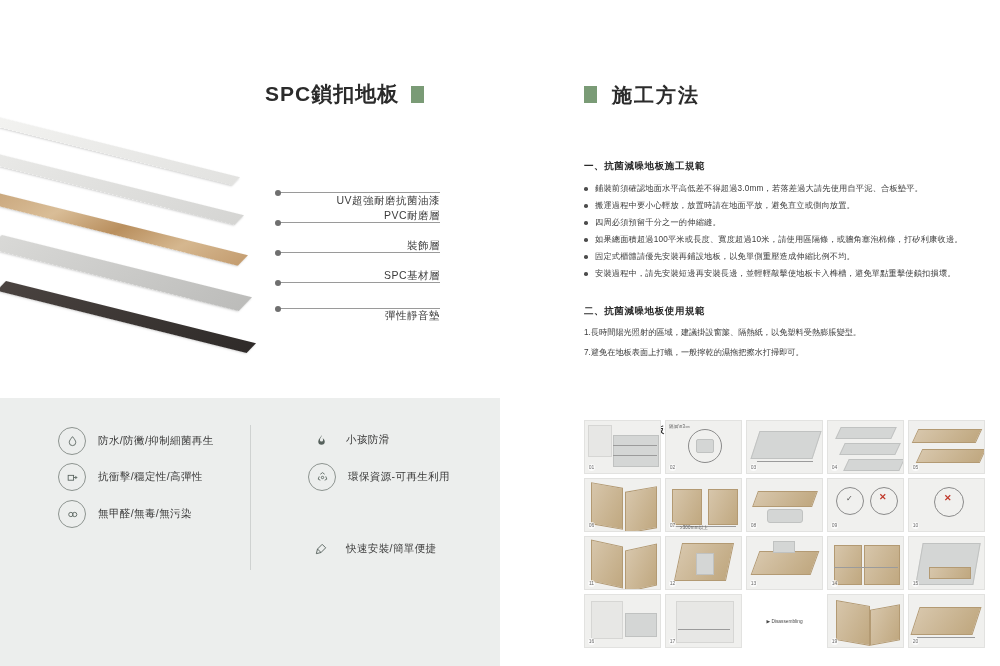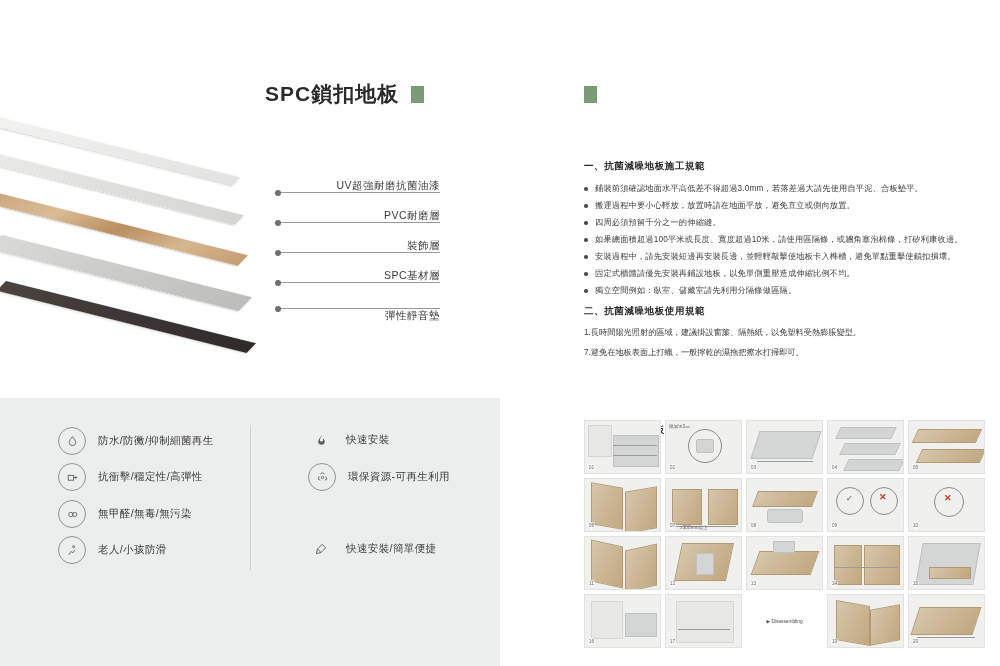--- a/index.html
+++ b/index.html
@@ -301,21 +301,21 @@
       <div class="slab s1"></div>
       <div class="slab s2"></div>
       <div class="slab s3"></div>
       <div class="slab s4"></div>
       <div class="slab s5"></div>
     </div>
 
     <div class="leader" style="left:278px; top:192px; width:162px;">
         <span class="dot"></span>
       </div>
-    <div class="leader-label" style="left:278px; top:179px; width:162px;">UV超強耐磨抗菌油漆</div>
+    <div class="leader-label" style="left:278px; top:194px; width:162px;">UV超強耐磨抗菌油漆</div>
 
     <div class="leader" style="left:278px; top:222px; width:162px;">
         <span class="dot"></span>
       </div>
     <div class="leader-label" style="left:278px; top:209px; width:162px;">PVC耐磨層</div>
 
     <div class="leader" style="left:278px; top:252px; width:162px;">
         <span class="dot"></span>
       </div>
     <div class="leader-label" style="left:278px; top:239px; width:162px;">裝飾層</div>
@@ -355,37 +355,28 @@
     <div class="feature" style="left:58px; top:463px;">
       <span class="feat-icon">
         <svg width="13" height="13" viewBox="0 0 24 24" fill="none" stroke="currentColor" stroke-width="1.6">
             <rect x="4" y="8" width="10" height="9"></rect>
             <path d="M14 12h6M17 9l3 3-3 3"></path>
           </svg>
       </span>
       <span class="feat-text">抗衝擊/穩定性/高彈性</span>
     </div>
 
-    <div class="feature" style="left:58px; top:536px;">
-      <span class="feat-icon">
-        <svg width="13" height="13" viewBox="0 0 24 24" fill="none" stroke="currentColor" stroke-width="1.6">
-            <circle cx="14" cy="5" r="2"></circle>
-            <path d="M5 20l4-6 4 2 3-5"></path>
-          </svg>
-      </span>
-      <span class="feat-text">老人/小孩防滑</span>
-    </div>
 
     <div class="feature" style="left:308px; top:427px;">
       <span class="feat-icon" style="border:none;">
         <svg width="13" height="15" viewBox="0 0 24 24" fill="currentColor">
             <path d="M12 2c1 4-3 5-3 9a3 3 0 0 0 6 0c0-1-.5-2-1-3 2 1 4 3.5 4 6a6 6 0 0 1-12 0c0-5 5-7 6-12z"></path>
           </svg>
       </span>
-      <span class="feat-text">快速安裝</span>
+      <span class="feat-text">小孩防滑</span>
     </div>
 
     <div class="feature" style="left:308px; top:463px;">
       <span class="feat-icon">
         <svg width="13" height="13" viewBox="0 0 24 24" fill="none" stroke="currentColor" stroke-width="1.6">
             <path d="M8 6l4-3 4 3M18 10l2 5-4 2M6 10l-2 5 4 2"></path>
             <circle cx="12" cy="12" r="2.2"></circle>
           </svg>
       </span>
       <span class="feat-text">環保資源-可再生利用</span>
@@ -399,31 +390,33 @@
             <path d="M6 12l-2 8 8-2"></path>
           </svg>
       </span>
       <span class="feat-text">快速安裝/簡單便捷</span>
     </div>
   </div>
 
   <div class="right-col">
 
     <div class="method-square"></div>
+    <div class="method-head">
+      <span class="method-head-text">施工方法</span>
+    </div>
 
     <div class="sec-title" style="left:84px; top:160px;">一、抗菌減噪地板施工規範</div>
 
     <ul class="bullets">
       <li>鋪裝前須確認地面水平高低差不得超過3.0mm，若落差過大請先使用自平泥、合板墊平。</li>
       <li>搬運過程中要小心輕放，放置時請在地面平放，避免直立或側向放置。</li>
       <li>四周必須預留千分之一的伸縮縫。</li>
       <li>如果總面積超過100平米或長度、寬度超過10米，請使用區隔條，或牆角塞泡棉條，打矽利康收邊。</li>
+      <li>固定式櫃體請優先安裝再鋪設地板，以免單側重壓造成伸縮比例不均。</li>
       <li>安裝過程中，請先安裝短邊再安裝長邊，並輕輕敲擊使地板卡入榫槽，避免單點重擊使鎖扣損壞。</li>
-      <li>固定式櫃體請優先安裝再鋪設地板，以免單側重壓造成伸縮比例不均。</li>
-      <li>獨立空間例如：臥室、儲藏室請先利用分隔條做區隔。</li>
     </ul>
 
     <div class="sec-title" style="left:84px; top:305px;">二、抗菌減噪地板使用規範</div>
 
     <div class="numbered">
       <p>1.長時間陽光照射的區域，建議掛設窗簾、隔熱紙，以免塑料受熱膨脹變型。</p>
       <p>7.避免在地板表面上打蠟，一般擰乾的濕拖把擦水打掃即可。</p>
     </div>
 
     <div class="sec-title" style="left:84px; top:424px;">三、抗菌減噪地板安裝步驟</div>

